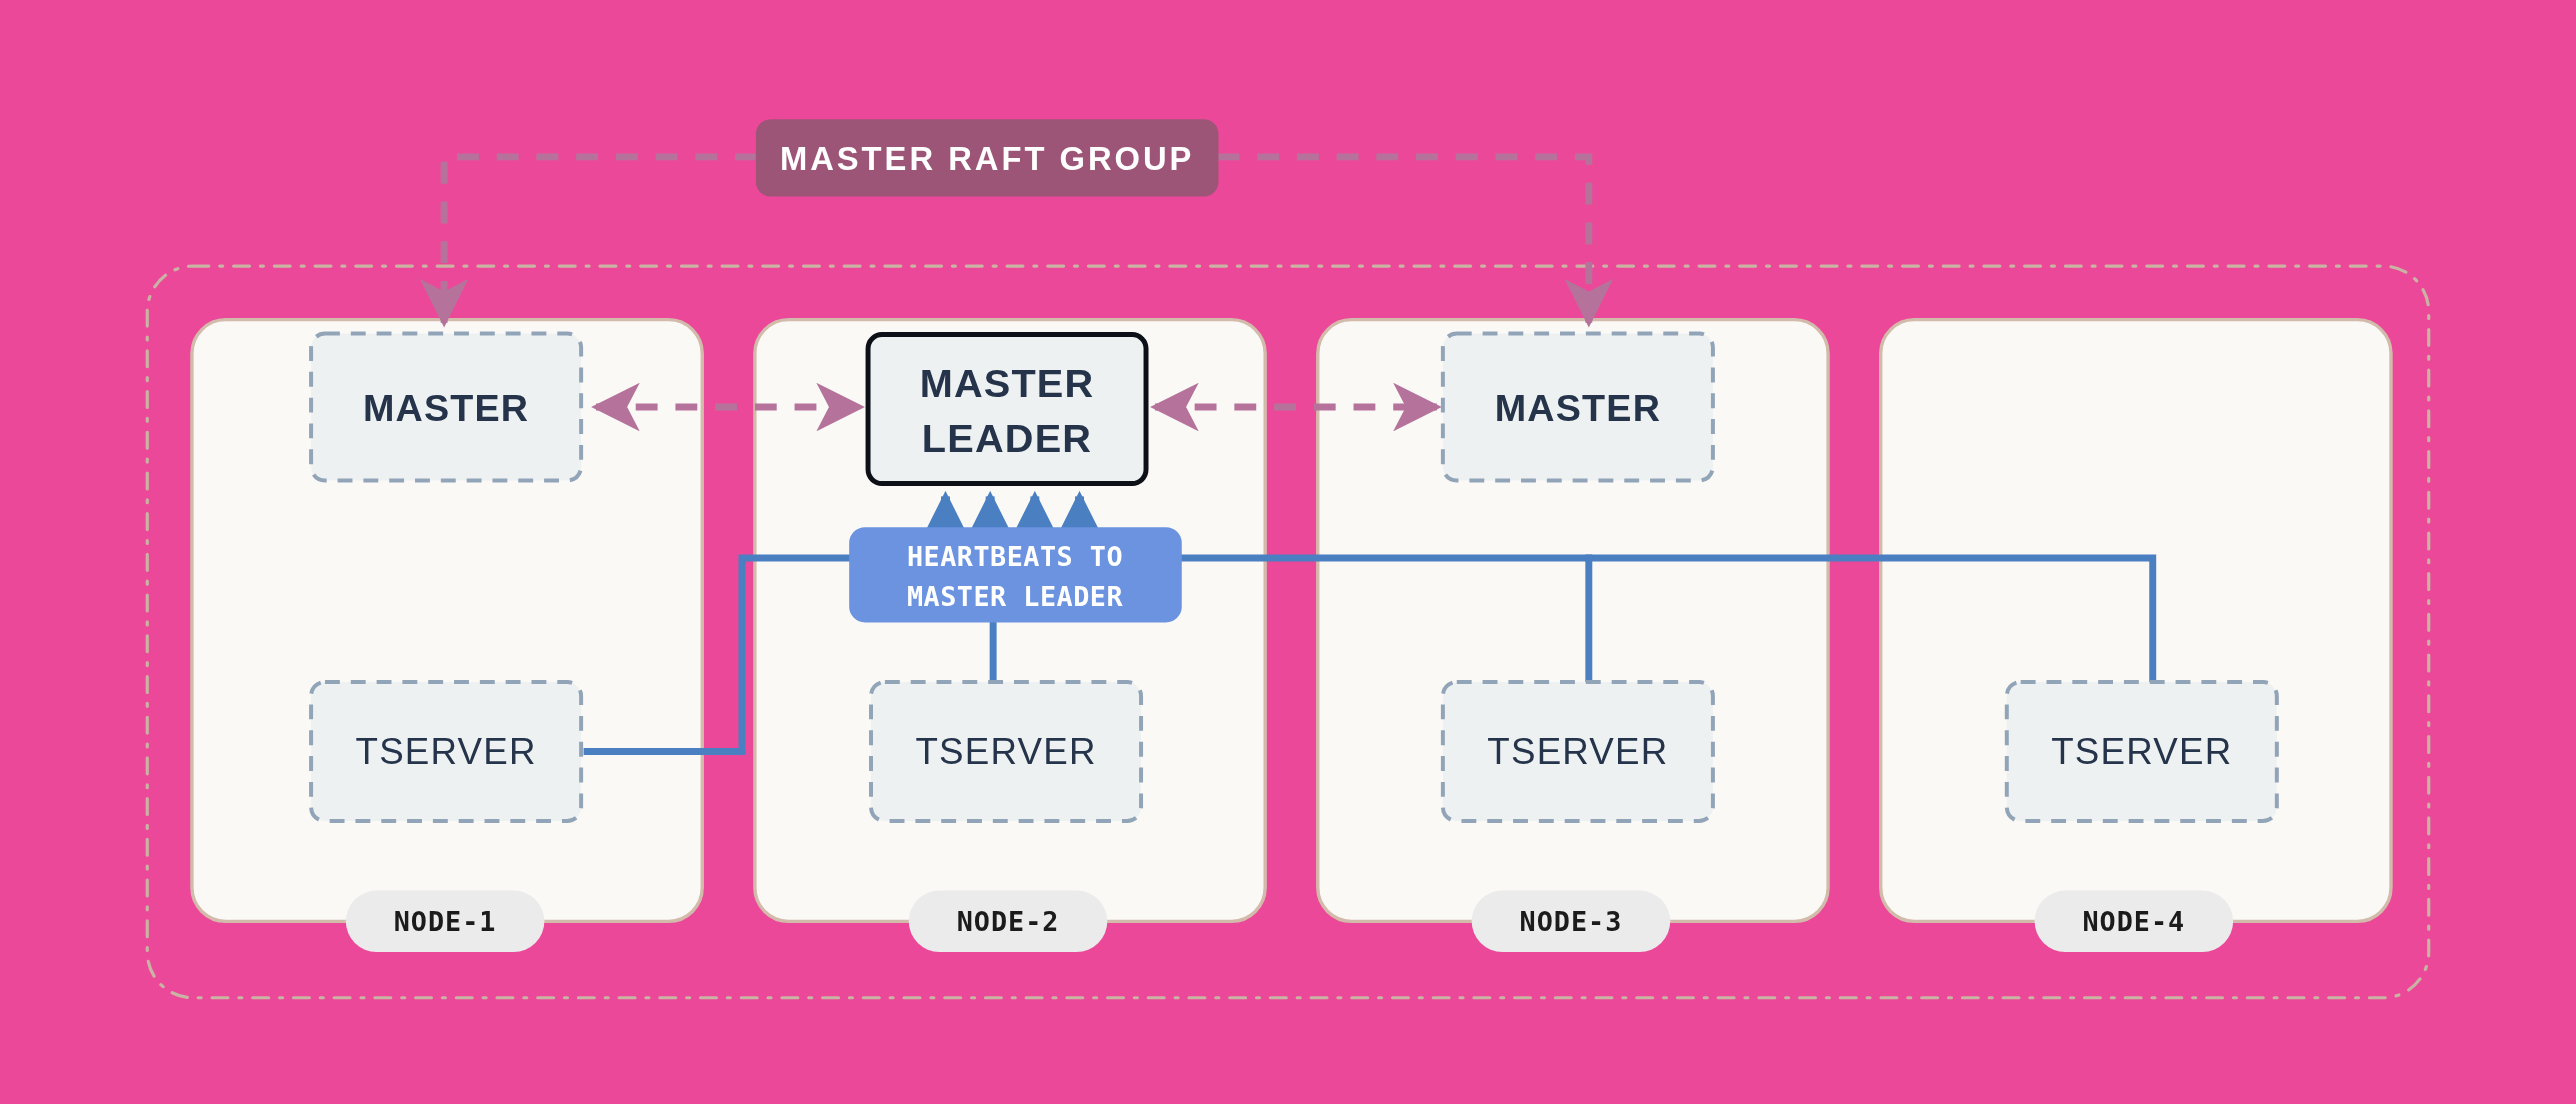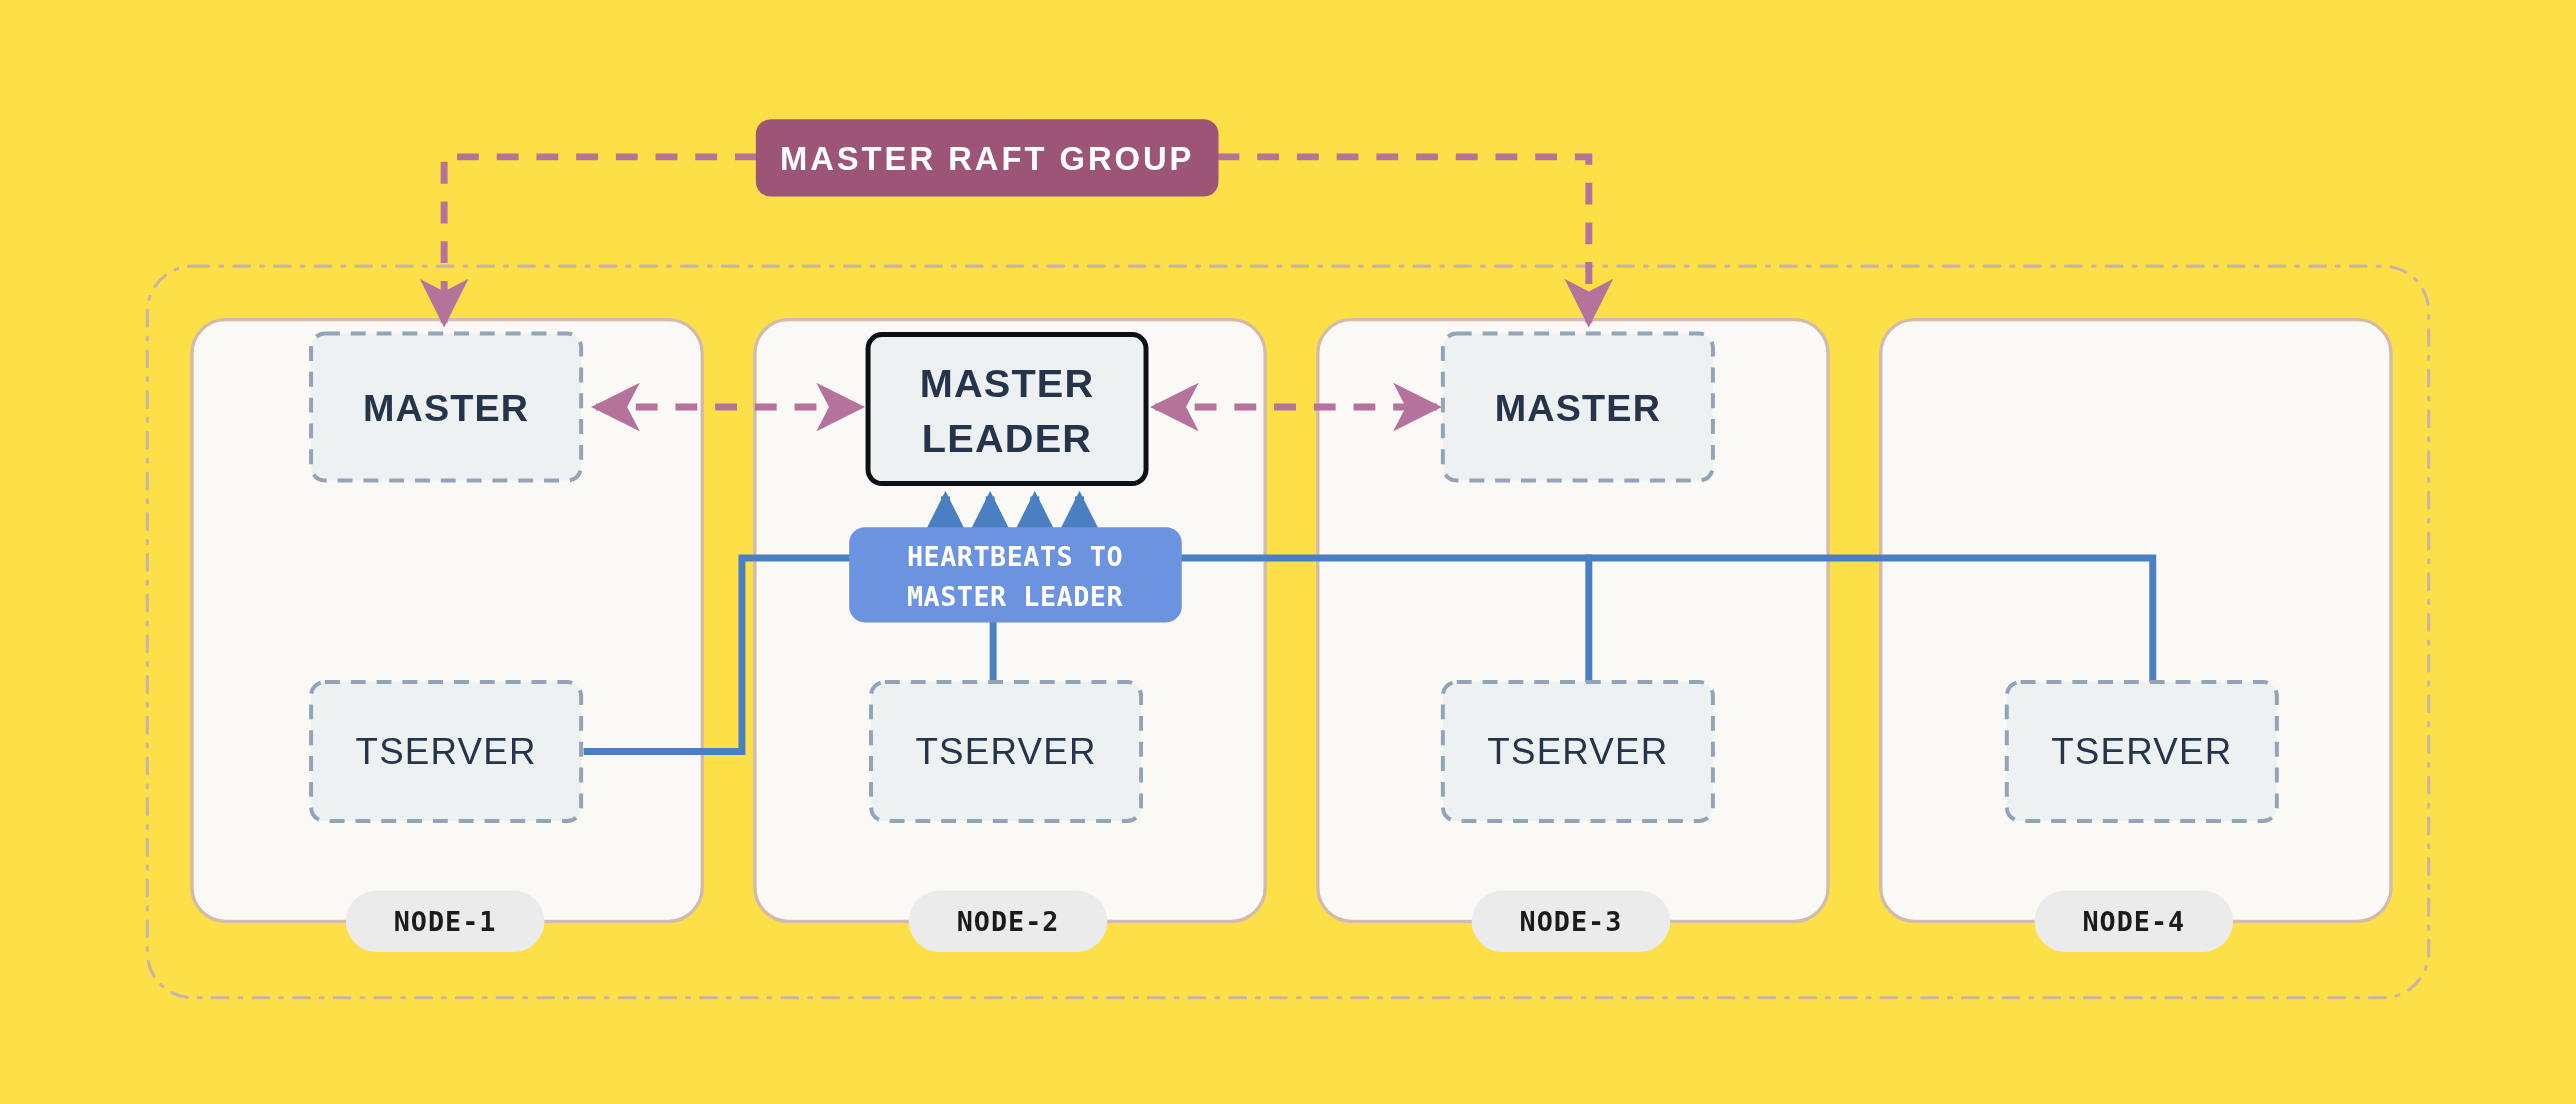--- a/index.html
+++ b/index.html
@@ -10,21 +10,21 @@
   body {
     width: 2576px;
     height: 1104px;
     font-family: "Liberation Sans", sans-serif;
     overflow: hidden;
   }
   #stage {
     position: relative;
     width: 2576px;
     height: 1104px;
-    background: #fde047;
+    background: #ec4899;
   }
   svg#diagram {
     position: absolute;
     top: 0;
     left: 0;
     width: 2576px;
     height: 1104px;
   }
   .lbl-node {
     font-family: "DejaVu Sans Mono", "Liberation Mono", monospace;

